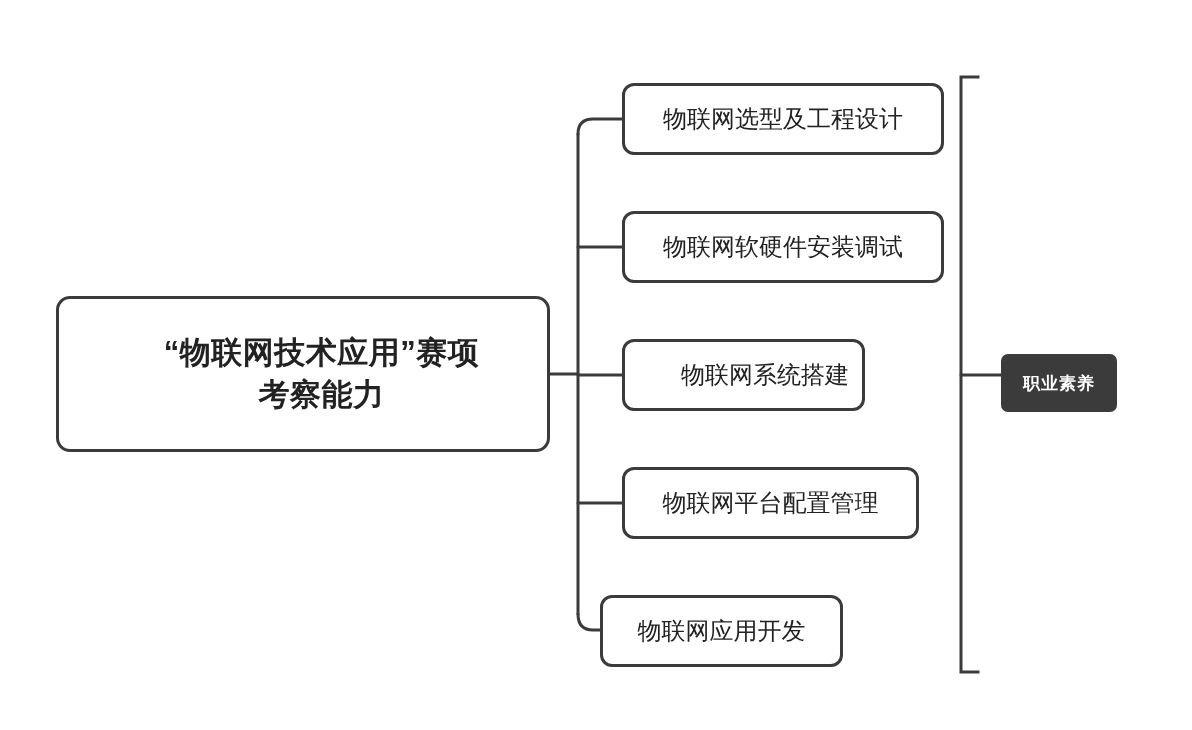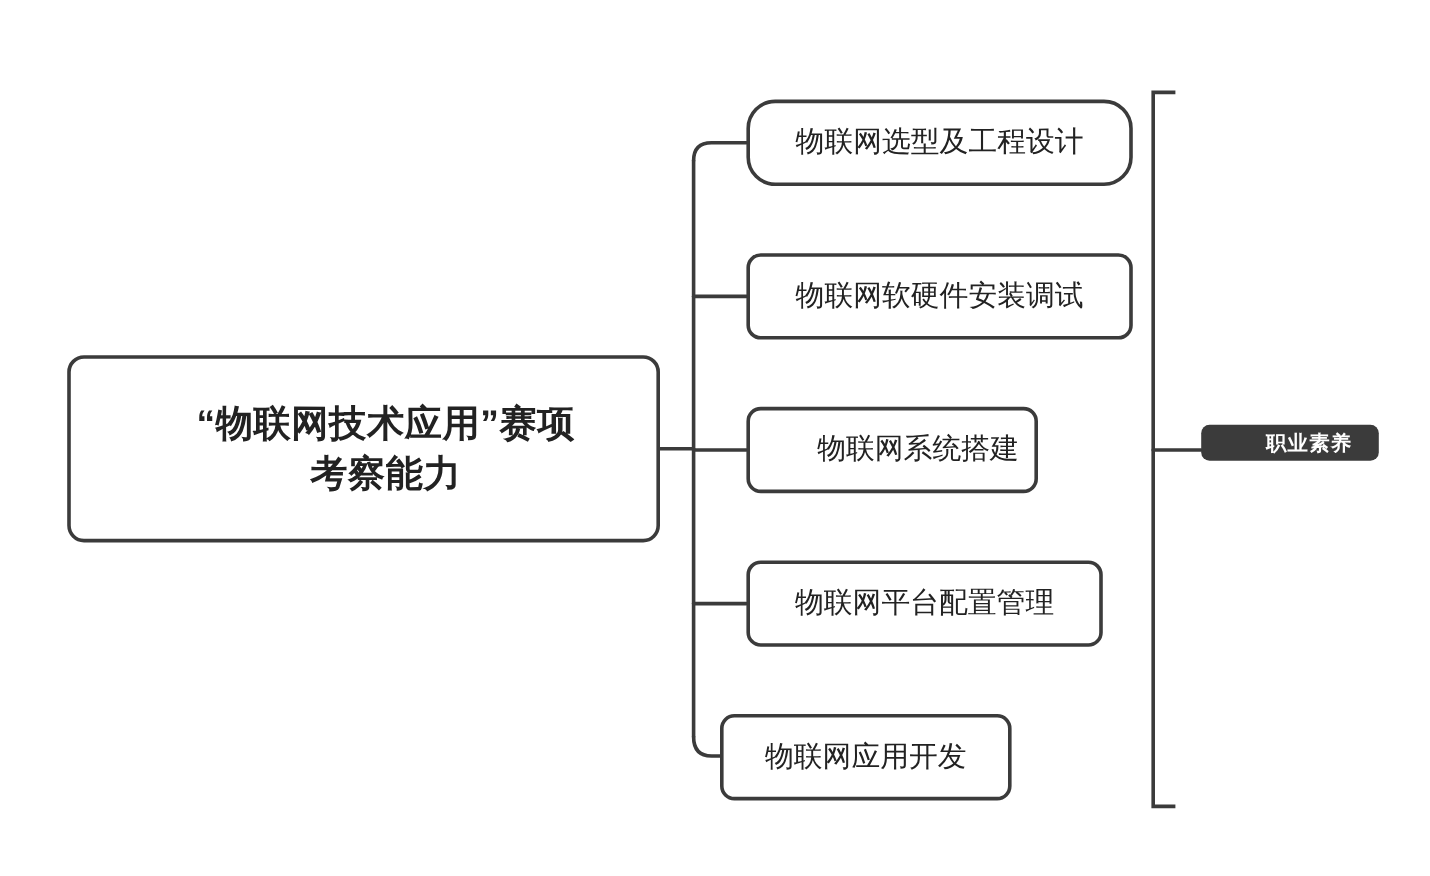--- a/index.html
+++ b/index.html
@@ -53,38 +53,37 @@
     letter-spacing: 0.5px;
     padding: 0 14px;
   }
   .child-node .label {
     font-size: 24px;
     font-weight: normal;
     line-height: 1.3;
     padding: 0 18px;
     white-space: nowrap;
   }
-  .child-0 { left: 622px; top: 83px;  width: 322px; height: 72px; border-radius: 24px; }
+  .child-0 { left: 622px; top: 83px;  width: 322px; height: 72px; }
   .child-1 { left: 622px; top: 211px; width: 322px; height: 72px; }
   .child-2 { left: 622px; top: 339px; width: 243px; height: 72px; padding-left: 43px; }
   .child-3 { left: 622px; top: 467px; width: 297px; height: 72px; }
   .child-4 { left: 600px; top: 595px; width: 243px; height: 72px; }
 
   .tag-node {
     position: absolute;
     left: 1001px;
     top: 354px;
     width: 116px;
-    height: 30px;
+    height: 58px;
     background: #3b3b3b;
     border-radius: 7px;
     display: flex;
     align-items: center;
     justify-content: center;
-    padding-left: 32px;
   }
   .tag-node .label {
     color: #ffffff;
     font-size: 17px;
     font-weight: bold;
     letter-spacing: 1px;
     white-space: nowrap;
   }
 </style>
 </head>

